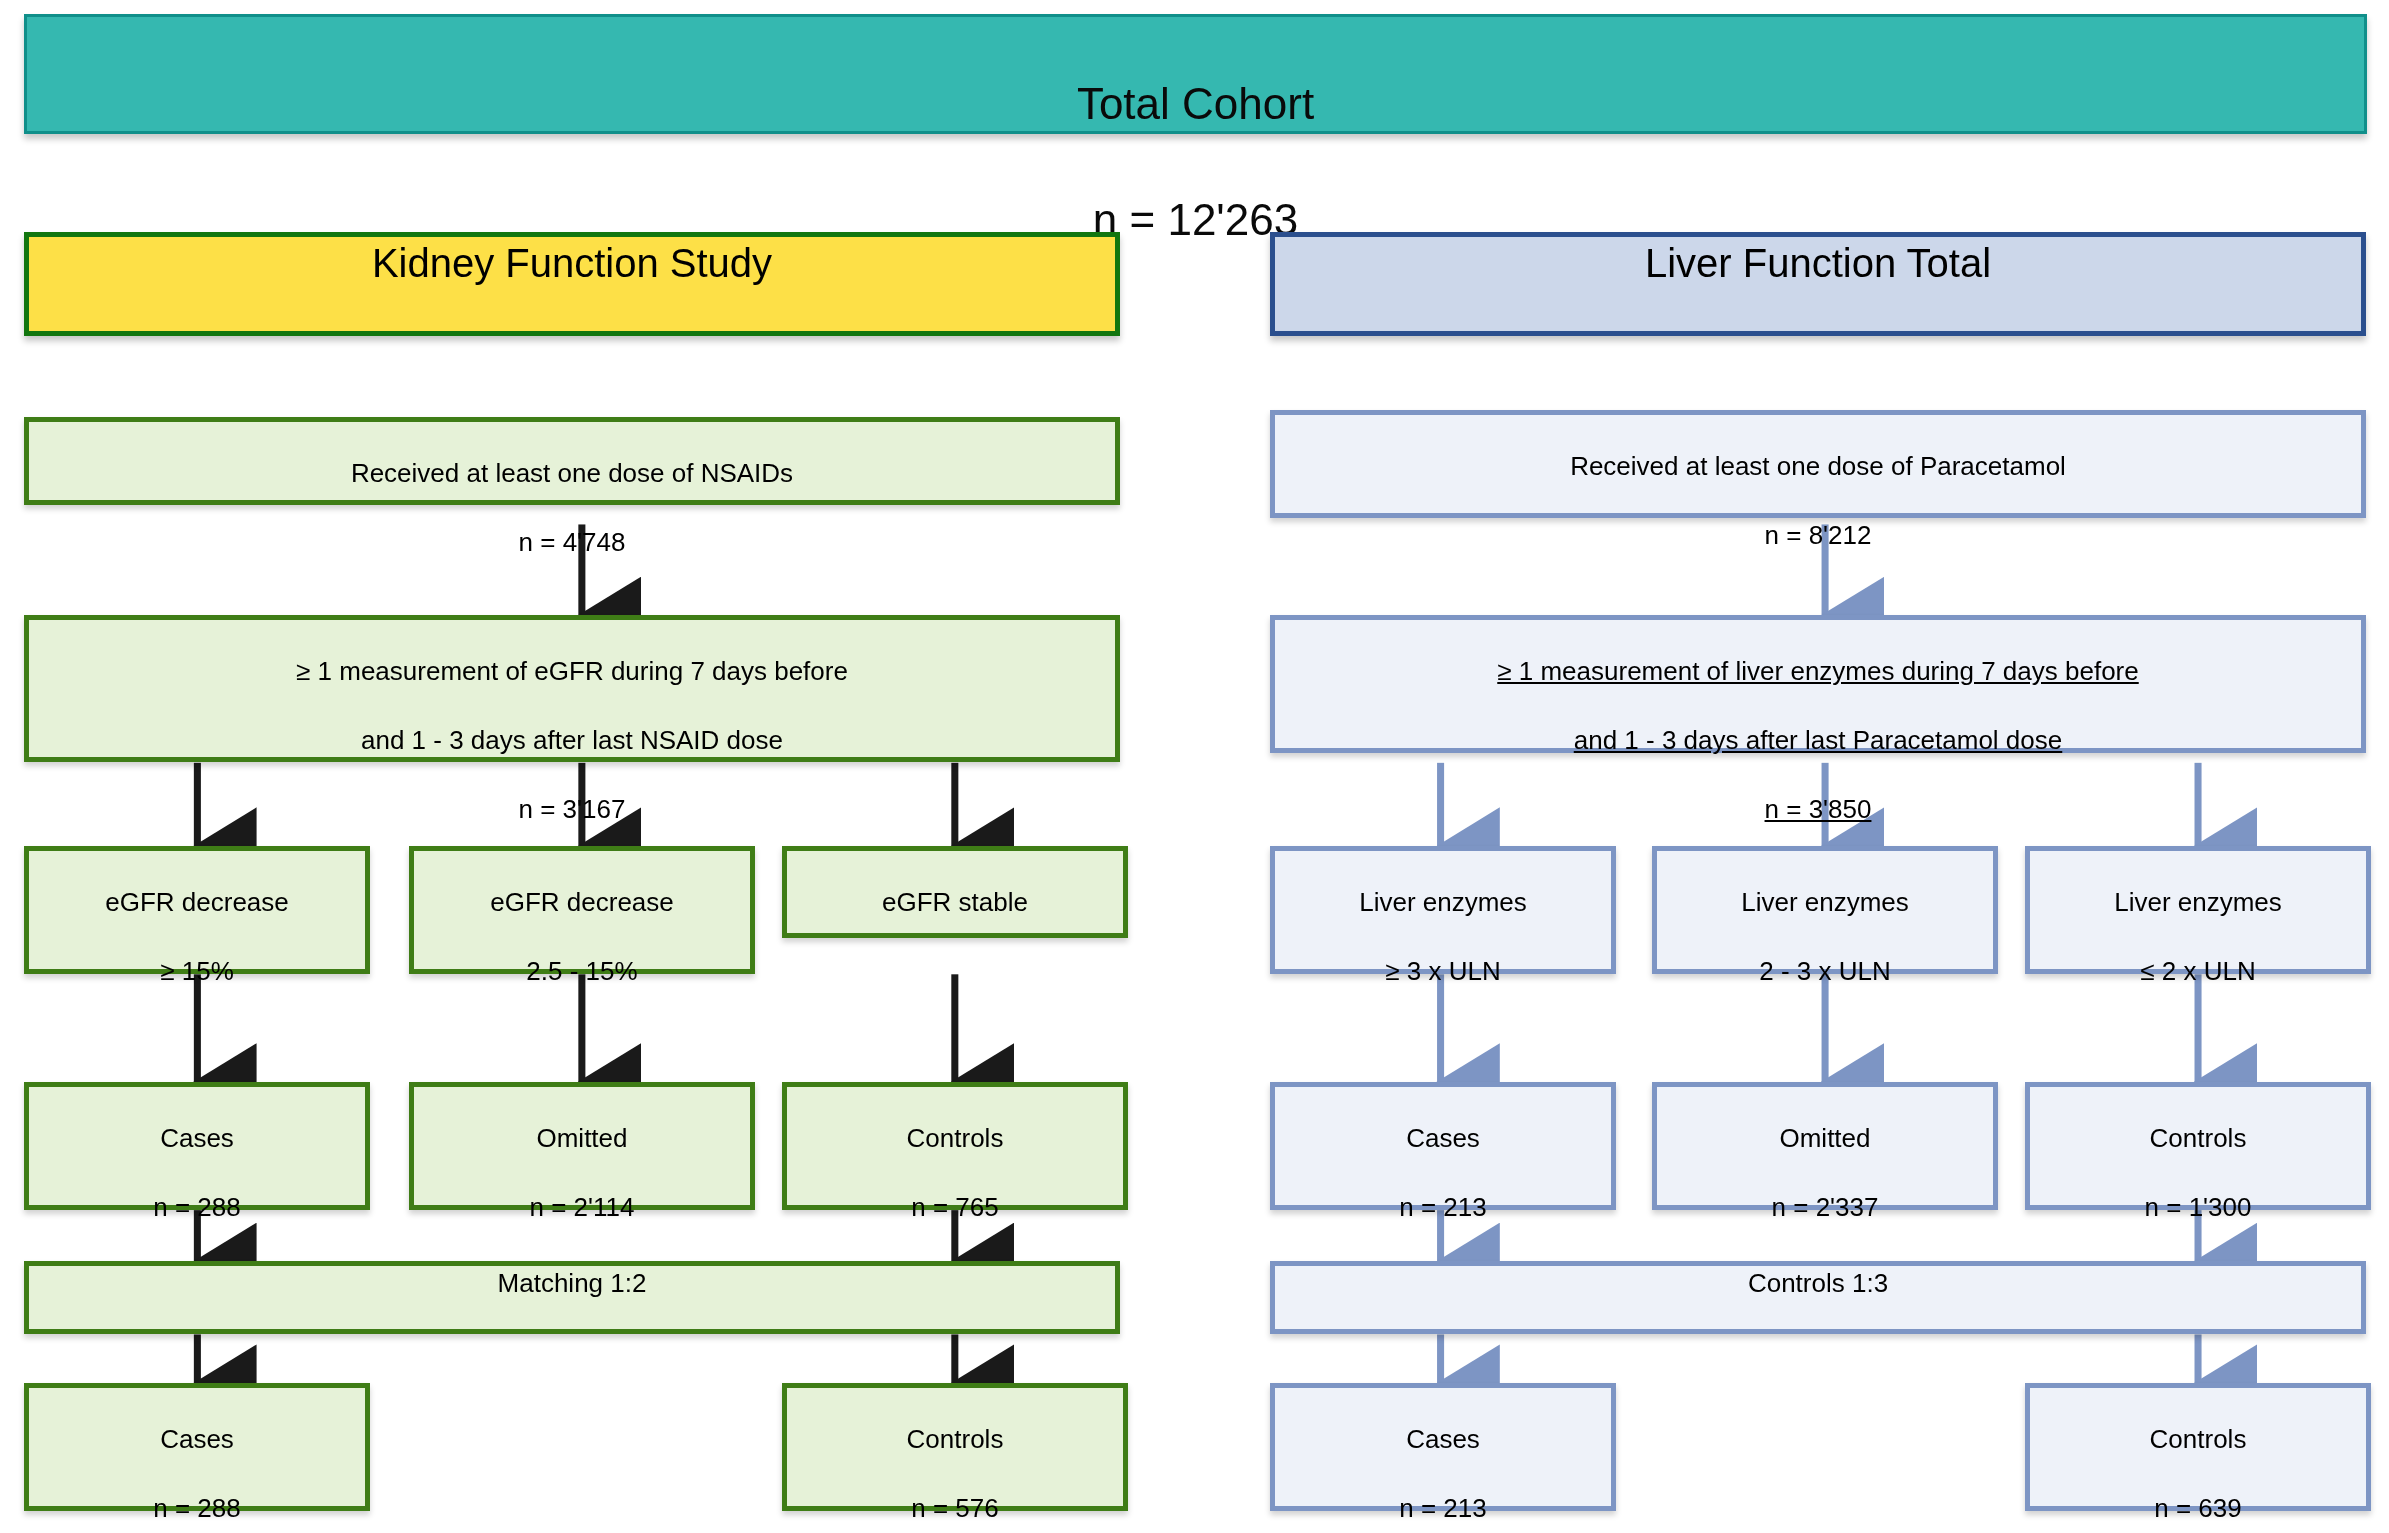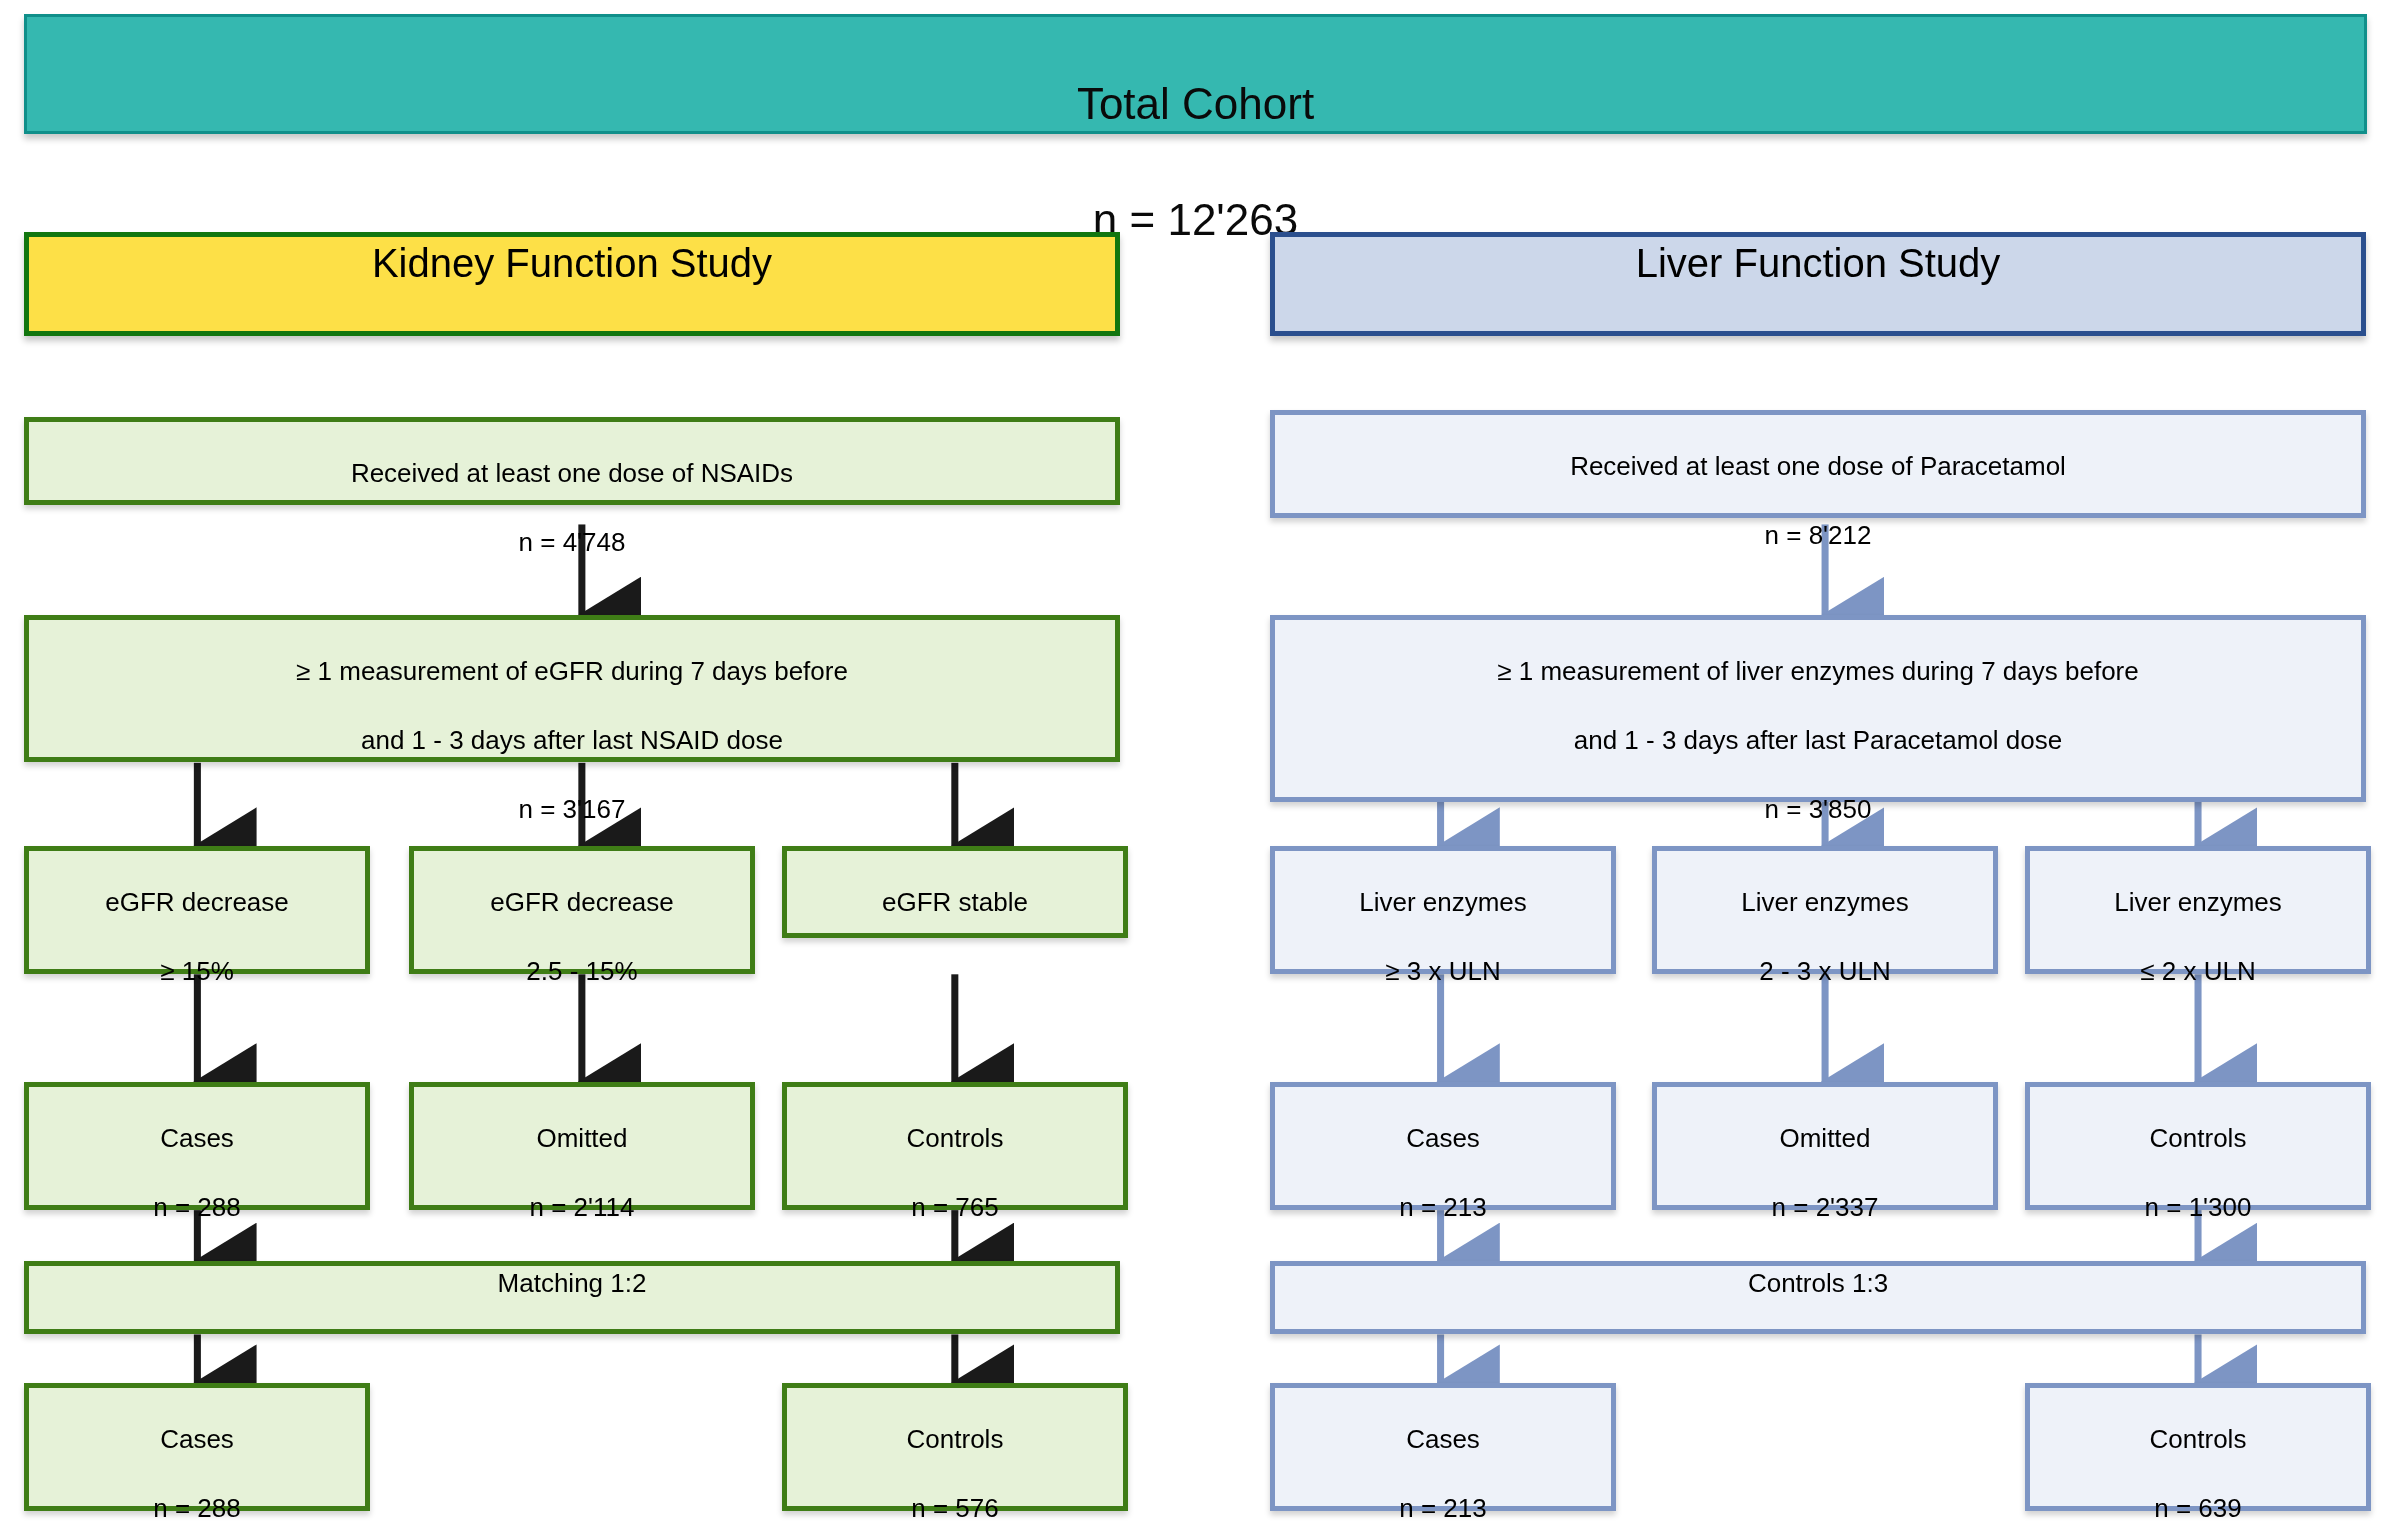--- a/index.html
+++ b/index.html
@@ -125,21 +125,21 @@
       <div>Total Cohort</div>
       <div>n = 12'263</div>
     </div>
   </div>
 
   <div class="box title-kidney" style="left:24px; top:232px; width:1096px; height:104px;">
     <span>Kidney Function Study</span>
   </div>
 
   <div class="box title-liver" style="left:1270px; top:232px; width:1096px; height:104px;">
-    <span>Liver Function Study</span>
+    <span>Liver Function Total</span>
   </div>
 
   <div class="box k-box" style="left:24px; top:417px; width:1096px; height:88px;">
     <div>
       <div>Received at least one dose of NSAIDs</div>
       <div>n = 4'748</div>
     </div>
   </div>
 
   <div class="box k-box" style="left:24px; top:615px; width:1096px; height:147px;">
@@ -205,21 +205,21 @@
     </div>
   </div>
 
   <div class="box l-box" style="left:1270px; top:410px; width:1096px; height:108px;">
     <div>
       <div>Received at least one dose of Paracetamol</div>
       <div>n = 8'212</div>
     </div>
   </div>
 
-  <div class="box l-box" style="left:1270px; top:615px; width:1096px; height:187px;">
+  <div class="box l-box" style="left:1270px; top:615px; width:1096px; height:138px;text-decoration:underline;">
     <div>
       <div>≥  1 measurement of liver enzymes during 7 days before</div>
       <div>and 1 -  3 days after last Paracetamol dose</div>
       <div>n = 3'850</div>
     </div>
   </div>
 
   <div class="box l-box" style="left:1270px; top:846px; width:346px; height:128px;">
     <div>
       <div>Liver enzymes</div>

